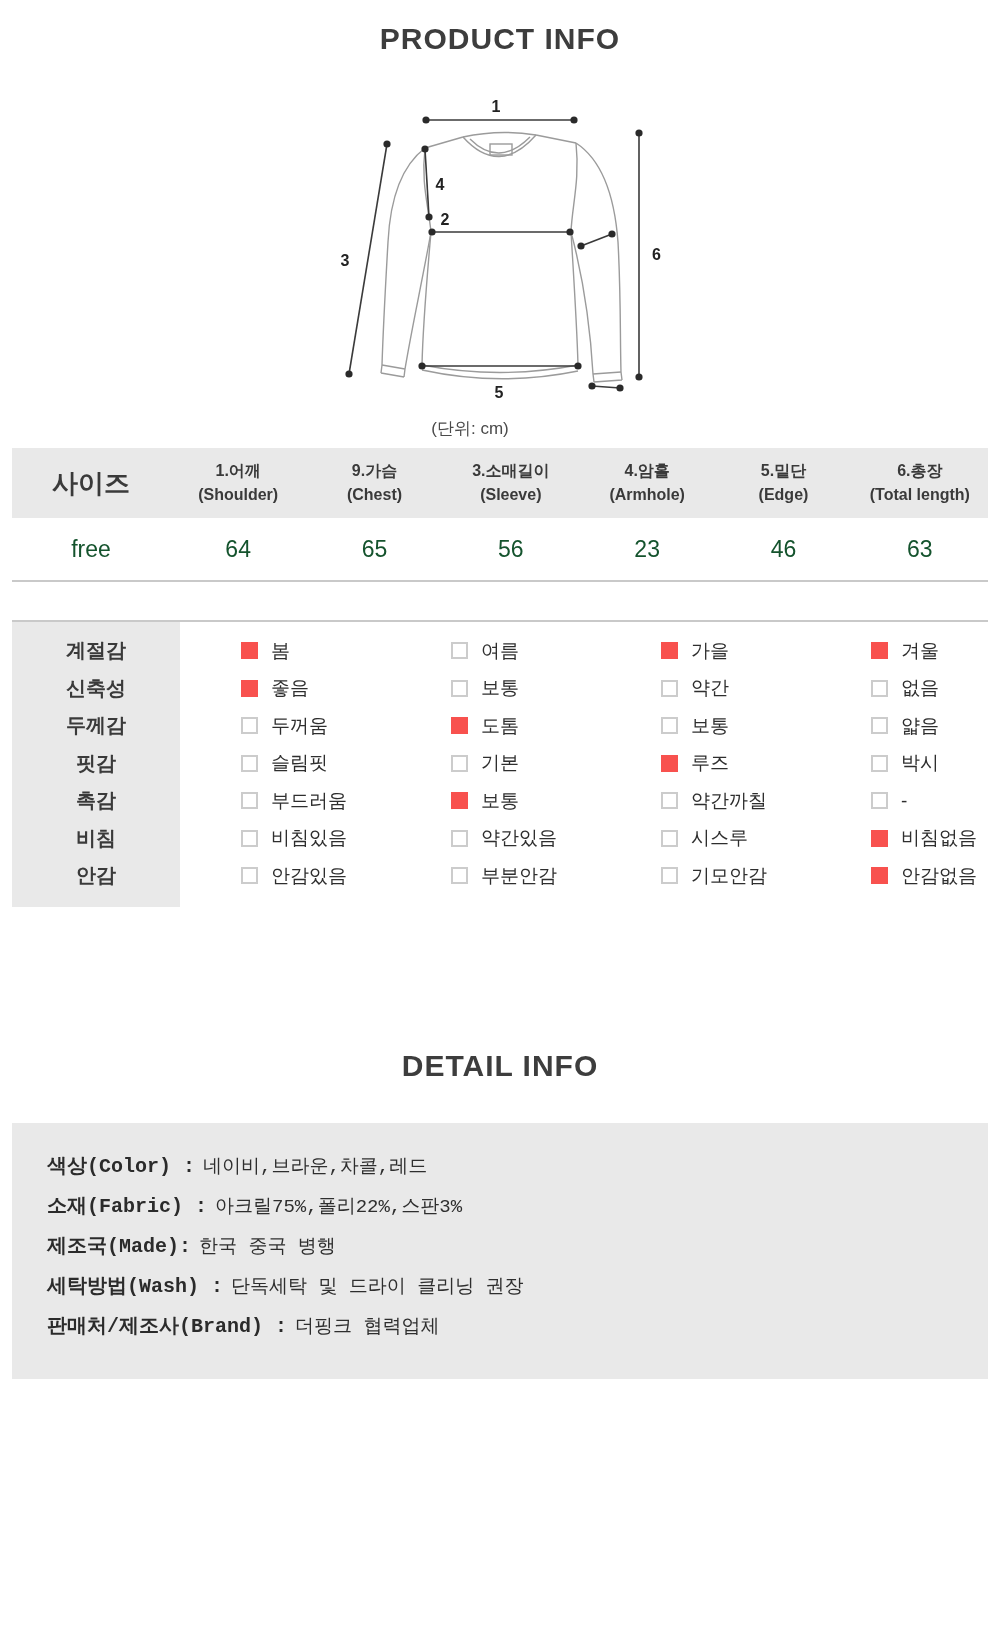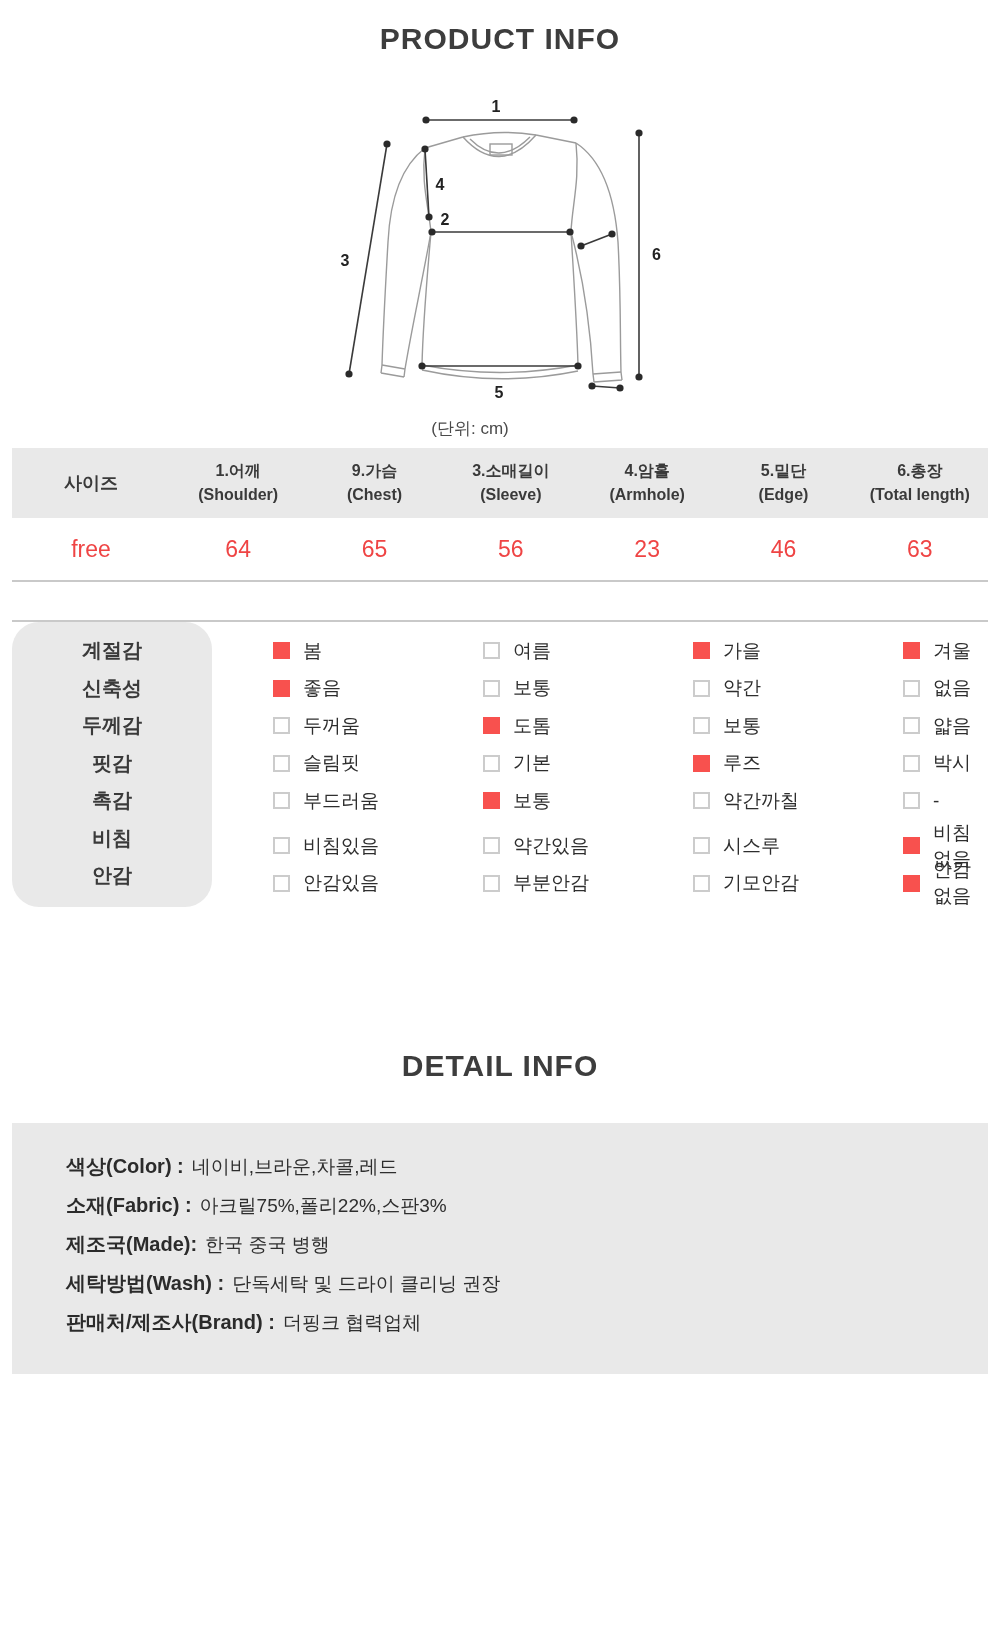--- a/index.html
+++ b/index.html
@@ -27,54 +27,55 @@
   
   .size-table{
     margin:8px 12px 0;border-bottom:2px solid var(--line);
   }
   .st-row{display:grid;grid-template-columns:158px repeat(6,1fr);}
   .st-head{background:var(--panel);height:70px;}
   .st-head .st-cell{
     display:flex;flex-direction:column;align-items:center;justify-content:center;
     font-size:16px;font-weight:600;color:#3a3a3a;line-height:24px;
   }
-  .st-head .st-size{font-size:18px;}
+  .st-head .st-size{font-size:26px;}
   .st-body{height:62px;}
   .st-body .st-cell{
     display:flex;align-items:center;justify-content:center;
-    font-size:23px;font-weight:500;color:#ef4444;
+    font-size:23px;font-weight:500;color:#14532d;
   }
   
   .notes{margin:24px 0 0 20px;}
   .note-line{font-size:19px;color:#2b2b2b;line-height:38px;font-weight:500;}
   
   .attr-table{
     margin:38px 12px 0;border-top:2px solid var(--line);
     display:flex;
   }
   .attr-labels{
-    width:200px;background:var(--panel);padding:10px 0 12px;border-radius:27px;
+    width:168px;background:var(--panel);padding:10px 0 12px;
   }
   .attr-label{
     height:37.5px;line-height:37.5px;text-align:center;
     font-size:20px;font-weight:700;color:#3a3a3a;
   }
   .attr-options{flex:1;padding:10px 0 12px 61px;}
   .attr-row{height:37.5px;display:grid;grid-template-columns:210px 210px 210px 1fr;align-items:center;}
   .opt{display:flex;align-items:center;gap:13px;}
   .cb{
     width:17px;height:17px;flex:0 0 17px;border:2px solid #ccc;background:#fff;display:inline-block;
   }
   .cb.checked{border-color:var(--accent);background:var(--accent);}
   .opt-label{font-size:19px;color:#2e2e2e;font-weight:500;}
   
   .detail-title{margin-top:120px;}
   .detail-box{
     margin:40px 12px 0;background:var(--panel);
-    padding:24px 20px 32px 54px;
+    padding:24px 20px 32px 35px;
+    font-family:Liberation Mono, monospace;
   }
   .detail-line{font-size:19px;line-height:39px;color:#2e2e2e;}
   .detail-line b{font-size:20px;font-weight:700;color:#2b2b2b;margin-right:8px;}
   
   .garment{stroke:#9b9b9b;stroke-width:1.4;fill:none;}
   .measure{stroke:#3a3a3a;stroke-width:1.6;fill:none;}
   .dot{fill:#2a2a2a;}
   .mlabel{font-size:16px;font-weight:600;fill:#222;}
 </style>
 </head>

